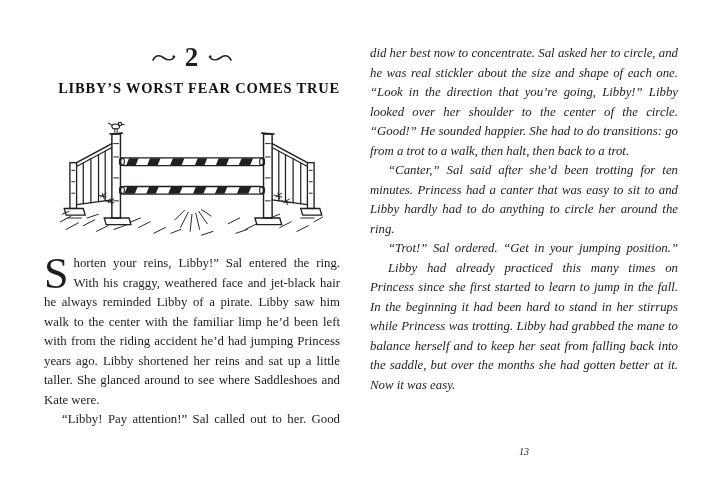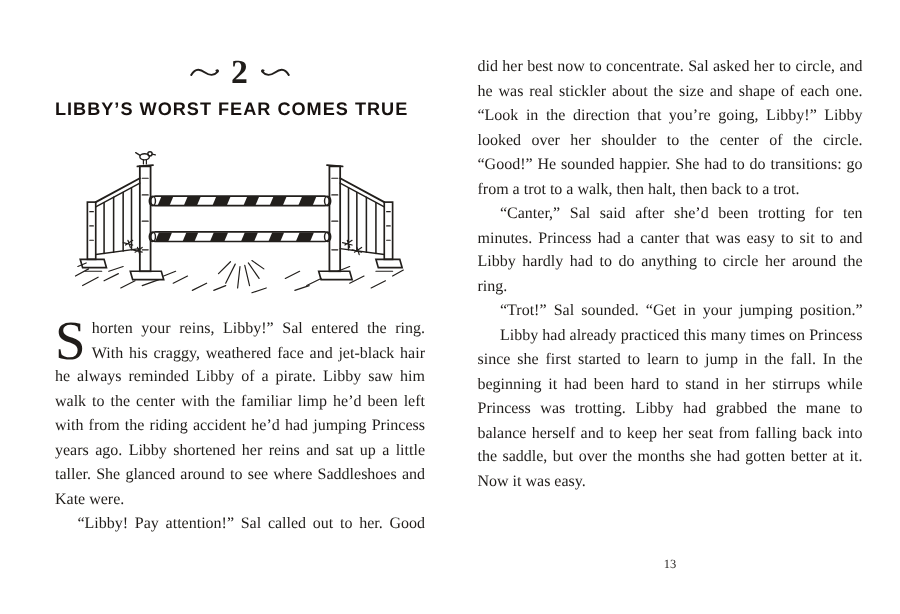--- a/index.html
+++ b/index.html
@@ -2,29 +2,29 @@
 <html><head>
 <meta charset="utf-8">
 <style>
   html,body{margin:0;padding:0;background:#ffffff;}
   .spread{
     position:relative;width:720px;height:491px;background:#ffffff;overflow:hidden;
     font-family:"Liberation Serif",serif;color:#201d1a;
   }
   .page{position:absolute;top:0;height:491px;}
   .page-left{left:44px;width:296px;}
-  .page-right{left:382px;width:308px;}
+  .page-right{left:370px;width:308px;font-style:italic;}
 
   .chapter-head{margin-top:44px;display:flex;align-items:center;justify-content:center;gap:9px;}
   .chapter-number{font-size:27px;font-weight:700;letter-spacing:1px;line-height:1;}
   .swash{width:24px;height:10px;display:block;}
 
   .chapter-title{
-    margin-top:9px;text-align:left;white-space:nowrap;
-    font-family:Liberation Sans, sans-serif;font-weight:700;
+    margin-top:9px;text-align:right;white-space:nowrap;
+    font-family:Liberation Serif, serif;font-weight:700;
     font-size:14.5px;letter-spacing:0.8px;color:#17110f;
   }
 
   .illustration{margin-top:18px;display:flex;justify-content:center;}
 
   .body{font-size:12.8px;line-height:19.5px;text-align:justify;}
   .left-body{margin-top:15px;}
   .right-body{padding-top:44px;}
   p.para{margin:0;}
   p.indent{text-indent:18px;}
@@ -160,19 +160,19 @@
     <div class="body left-body">
         <p class="para"><span class="dropcap">S</span>horten your reins, Libby!” Sal entered the ring. With his craggy, weathered face and jet-black hair he always reminded Libby of a pirate. Libby saw him walk to the center with the familiar limp he’d been left with from the riding accident he’d had jumping Princess years ago. Libby shortened her reins and sat up a little taller. She glanced around to see where Saddleshoes and Kate were.</p>
         <p class="para indent cont">“Libby! Pay attention!” Sal called out to her. Good</p>
       </div>
   </div>
 
   <div class="page page-right">
     <div class="body right-body">
         <p class="para">did her best now to concentrate. Sal asked her to circle, and he was real stickler about the size and shape of each one. “Look in the direction that you’re going, Libby!” Libby looked over her shoulder to the center of the circle. “Good!” He sounded happier. She had to do transitions: go from a trot to a walk, then halt, then back to a trot.</p>
         <p class="para indent">“Canter,” Sal said after she’d been trotting for ten minutes. Princess had a canter that was easy to sit to and Libby hardly had to do anything to circle her around the ring.</p>
-        <p class="para indent cont">“Trot!” Sal sounded. “Get in your jumping position.”</p>
+        <p class="para indent cont">“Trot!” Sal ordered. “Get in your jumping position.”</p>
         <p class="para indent">Libby had already practiced this many times on Princess since she first started to learn to jump in the fall. In the beginning it had been hard to stand in her stirrups while Princess was trotting. Libby had grabbed the mane to balance herself and to keep her seat from falling back into the saddle, but over the months she had gotten better at it. Now it was easy.</p>
       </div>
     <div class="page-number">13</div>
   </div>
 
 </div>
 
 </body></html>

